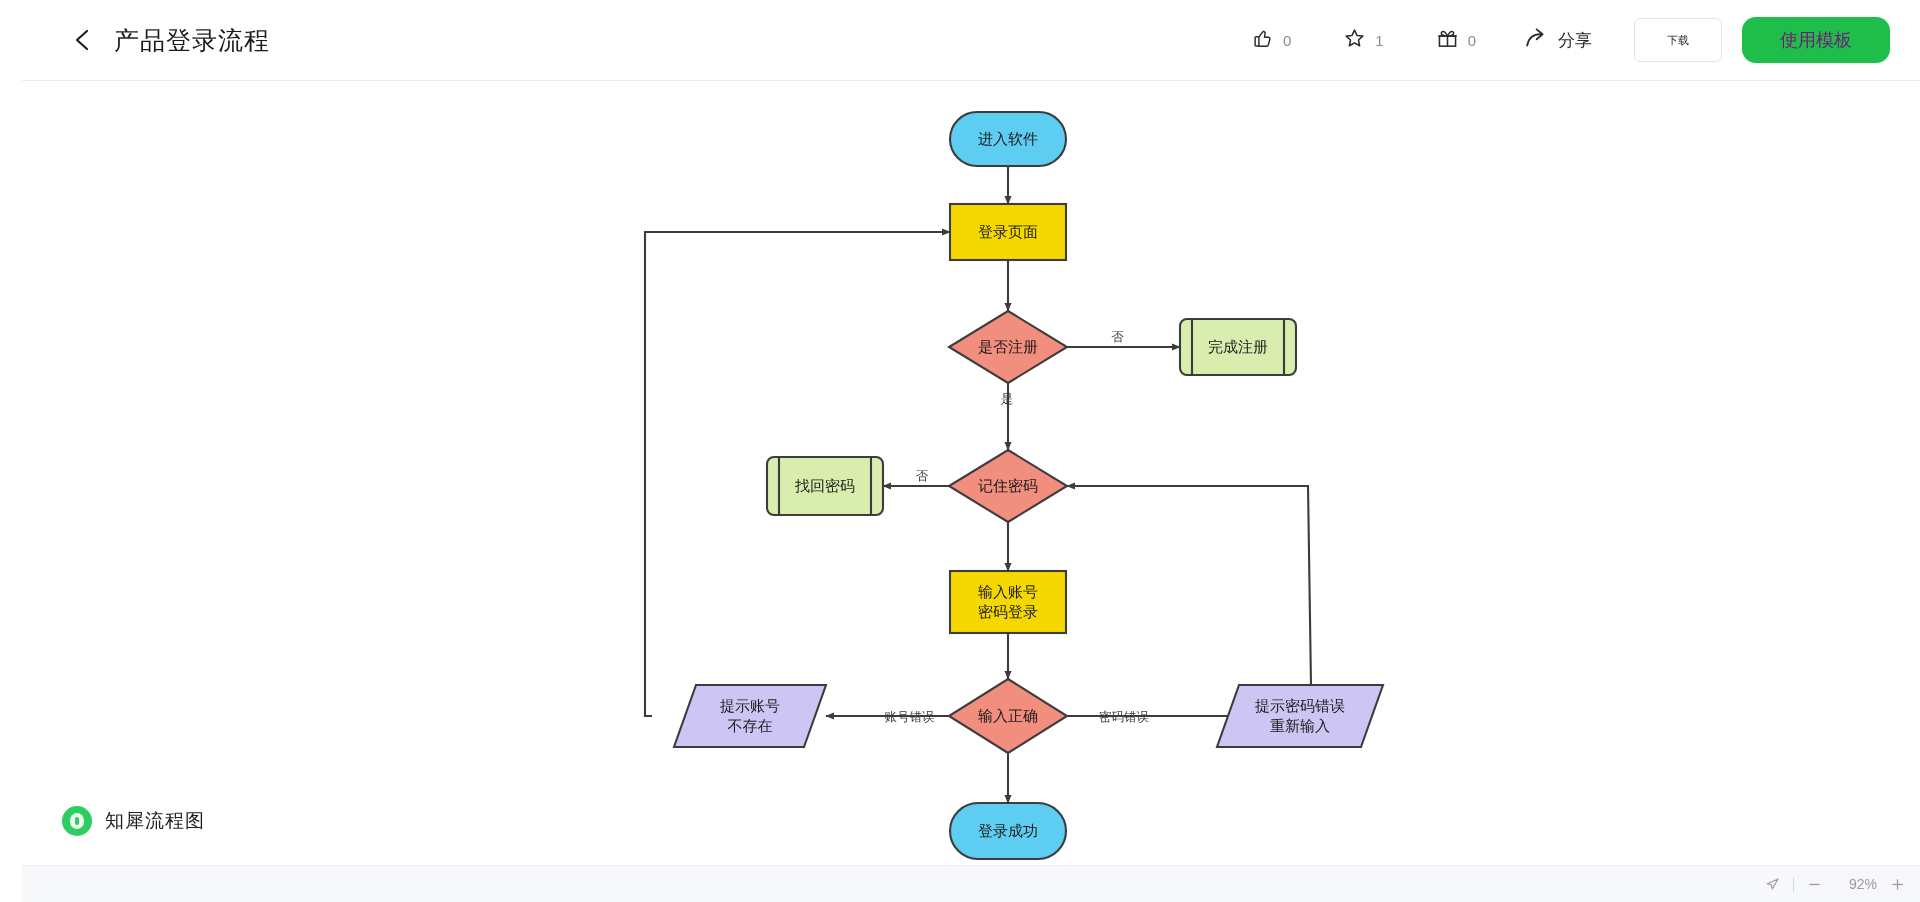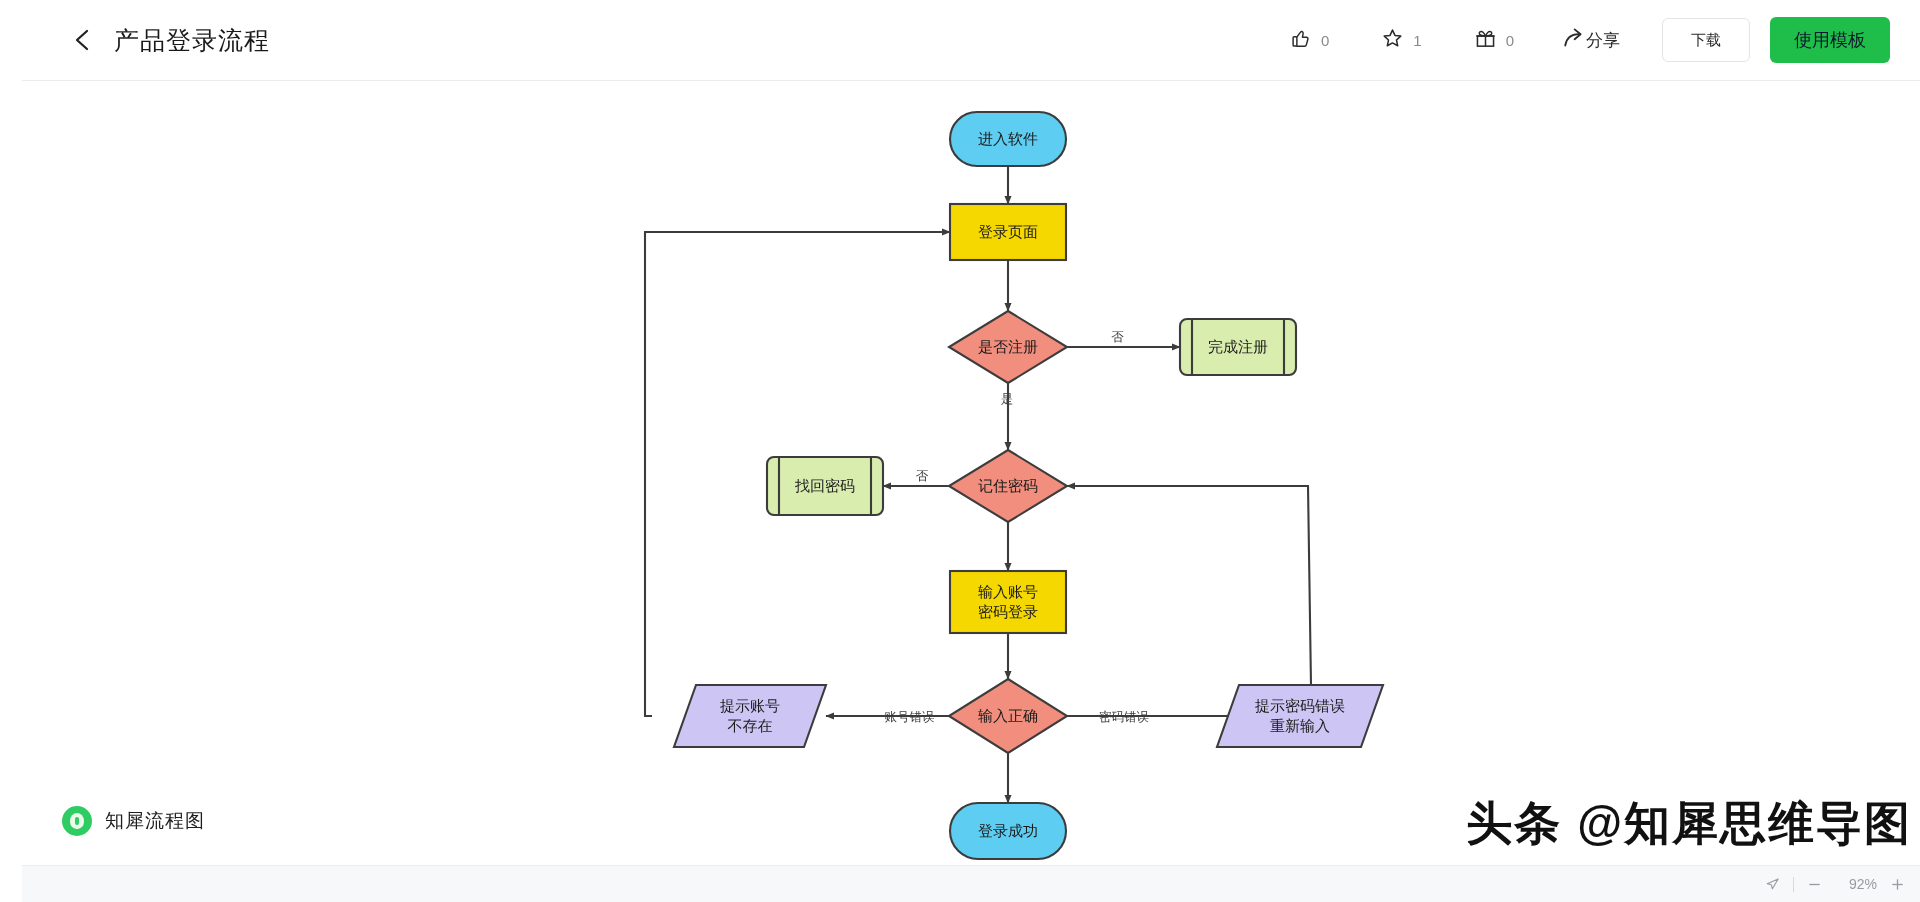--- a/index.html
+++ b/index.html
@@ -29,35 +29,35 @@
   #header-right {
     margin-left:auto; margin-right:52px;
     display:flex; align-items:center; gap:0px;
   }
   .stat-group {
     display:flex; align-items:center; gap:9px;
     padding:0 26px; cursor:pointer; color:#2b2b2b;
   }
   .stat-count { font-size:15px; color:#8a8a8f; }
   .share-group {
-    display:flex; align-items:center; 
+    display:flex; align-items:center; gap:10px;
     padding:0 24px 0 22px; cursor:pointer; color:#2b2b2b;text-align:center;
   }
   .share-label { font-size:17px; color:#2b2b2b; }
   #download-btn {
     margin-left:18px;
     width:88px; height:44px; border:1px solid #e3e4e8; border-radius:6px;
-    background:#fff; font-size:15px; color:#2b2b2b;
+    background:#fff; font-size:11px; color:#2b2b2b;
     display:flex; align-items:center; justify-content:center; cursor:pointer;
     font-family:"Liberation Sans","DejaVu Sans",sans-serif;
   }
   #use-template-btn {
     margin-left:20px;
-    width:120px; height:46px; border:none; border-radius:6px;
-    background:#1fbe4a; color:#0f172a; font-size:18px;
+    width:148px; height:46px; border:none; border-radius:14px;
+    background:#1fbe4a; color:#701a75; font-size:18px;
     display:flex; align-items:center; justify-content:center; cursor:pointer;
     font-family:"Liberation Sans","DejaVu Sans",sans-serif;
   }
 
   
   #canvas {
     position:absolute; left:8px; top:81px; width:1920px; height:784px;
     background:#ffffff; overflow:hidden;
   }
   #flow-svg { position:absolute; left:0; top:0; }
@@ -259,21 +259,20 @@
           <text x="1094" y="721" text-anchor="middle" class="edge-label">密码错误</text>
         </g>
     </svg>
   </div>
 
   <div id="brand">
     <div id="brand-logo"></div>
     <div id="brand-name">知犀流程图</div>
   </div>
 
-  <div id="watermark">头条 @知犀思维导图</div>
 
   <div id="statusbar">
     <div id="zoom-tools">
       <span class="zt">
         <svg width="15" height="15" viewBox="0 0 16 16" aria-hidden="true">
           <path d="M14 2.2L2.4 7.1l4.3 1.2 1.2 4.3z" fill="none" stroke="#9a9aa0" stroke-width="1.2" stroke-linejoin="round"></path>
         </svg>
       </span>
       <span id="zoom-divider"></span>
       <span class="zt">

